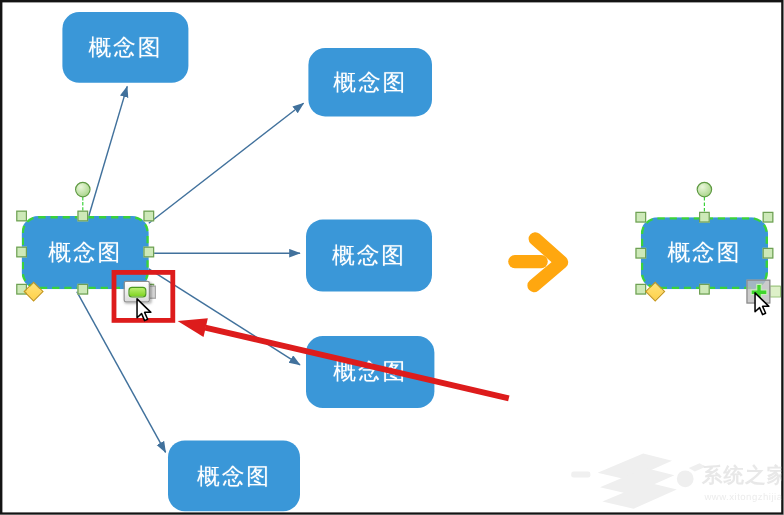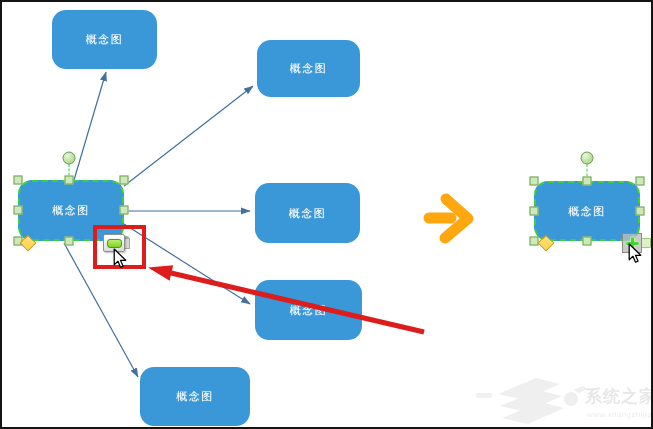--- a/index.html
+++ b/index.html
@@ -10,21 +10,21 @@
   }
   svg.layer{position:absolute;left:0;top:0;}
   #connector-layer{z-index:1;}
   #annotation-layer{z-index:4;pointer-events:none;}
   .node{
     position:absolute;z-index:2;border-radius:14px;
     background:var(--node-fill,#3a97d8);
     display:flex;align-items:center;justify-content:center;
   }
   .node .lbl{
-    color:var(--node-text,#ffffff);font-size:11px;letter-spacing:1.5px;
+    color:var(--node-text,#ffffff);font-size:19px;letter-spacing:1.5px;
     text-shadow:0 0 1px rgba(255,255,255,.4);
   }
   .node.selected{
     border:2px dashed var(--selection-green,#3ad23a);
     box-sizing:border-box;
   }
   .hsq{
     position:absolute;width:7px;height:7px;z-index:3;
     background:var(--handle-fill,#cde9b8);
     border:1px solid var(--handle-border,#6fa055);

